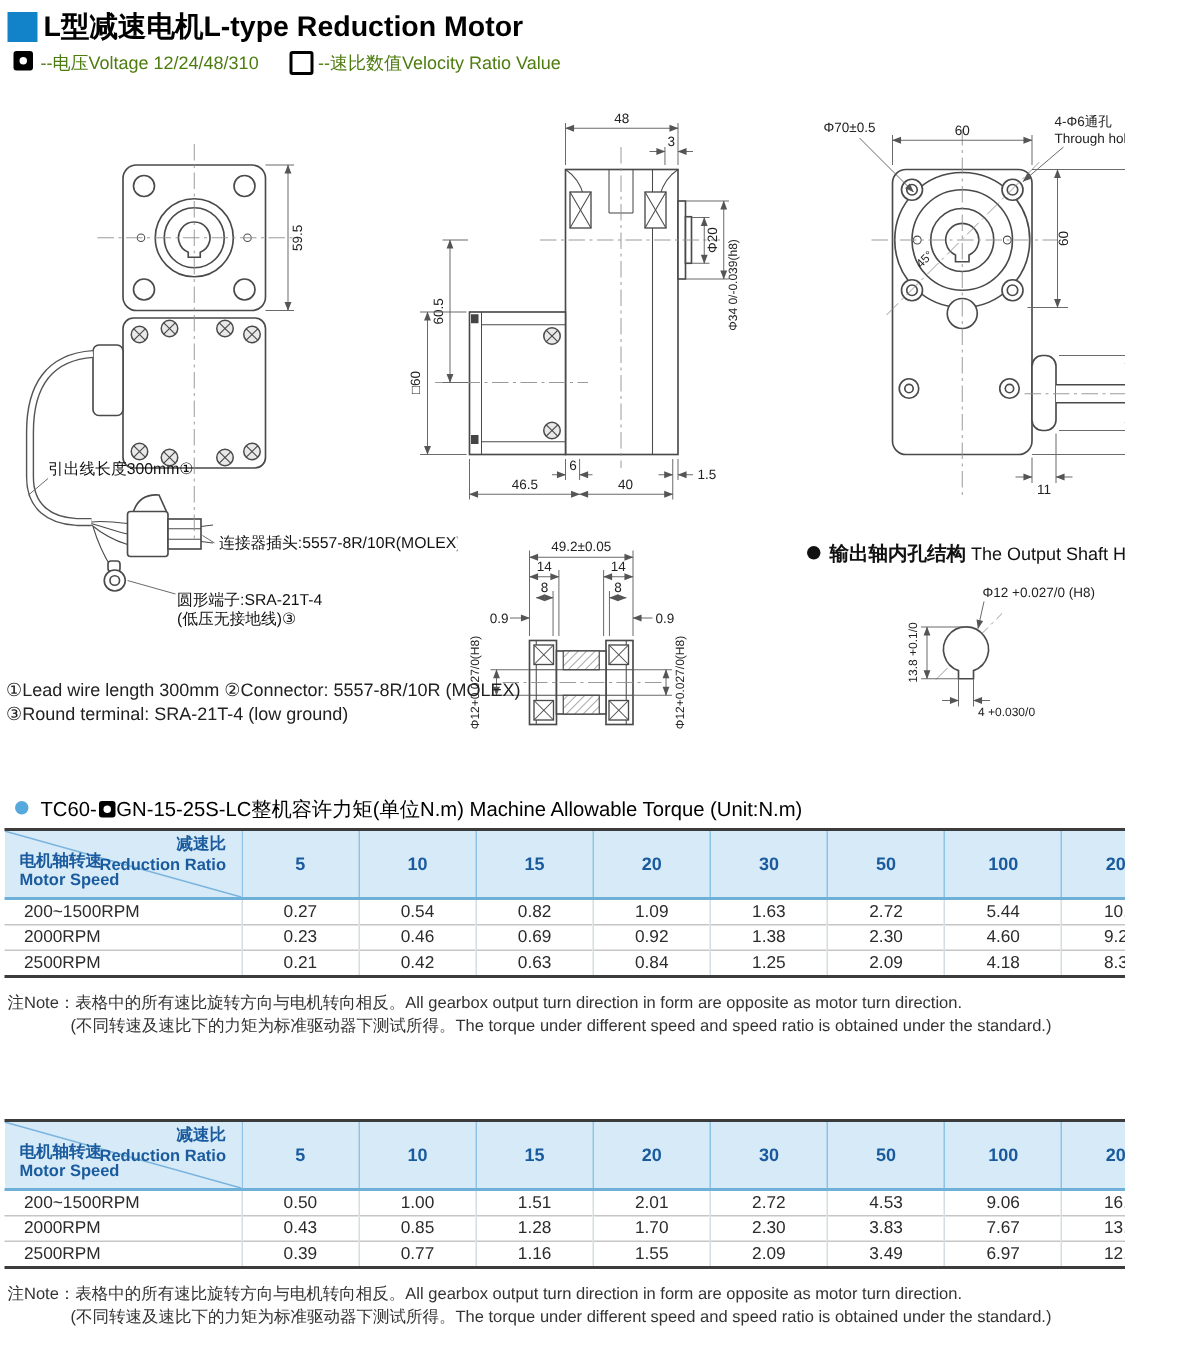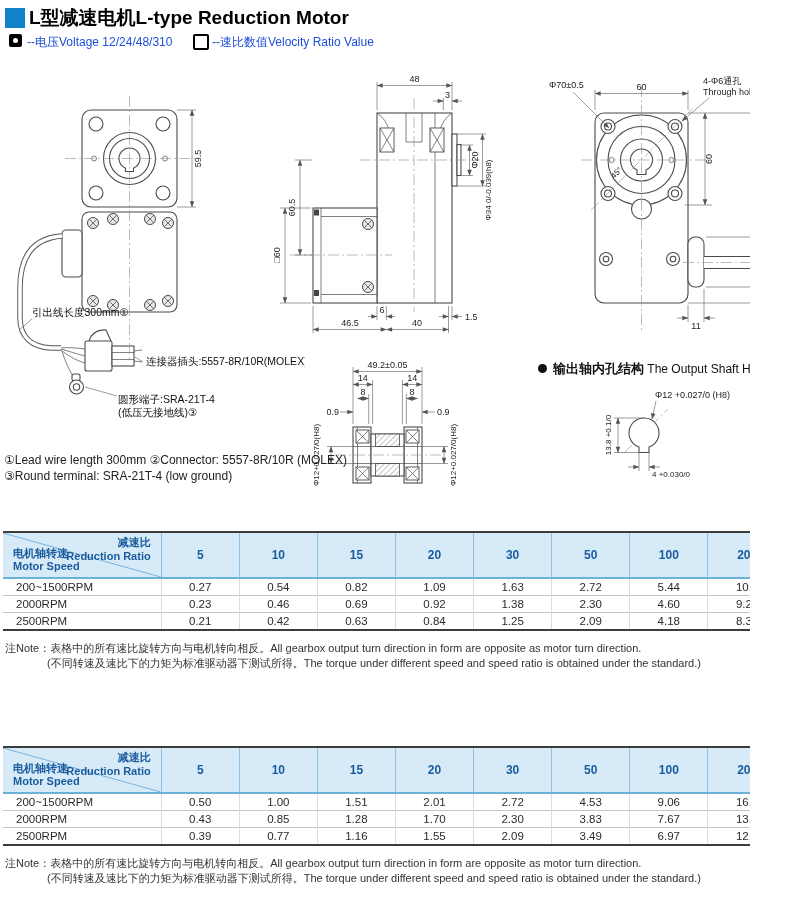--- a/index.html
+++ b/index.html
@@ -2,21 +2,21 @@
 <html><head>
 <meta charset="utf-8">
 <style>
   html,body{margin:0;padding:0;background:#fff;}
   .page{position:relative;width:750px;height:911px;background:#fff;overflow:hidden;
         font-family:"Liberation Sans","DejaVu Sans",sans-serif;color:#111;}
   
   .hdr{position:absolute;left:0;top:0;width:790px;}
   .tsq{position:absolute;left:5px;top:8px;width:20px;height:20px;background:#1283c9;}
   .h1{position:absolute;left:29px;top:5px;font-size:19px;font-weight:bold;color:#000;white-space:nowrap;}
-  .legend{position:absolute;left:0;top:33px;height:16px;font-size:12px;color:#1d4ed8;white-space:nowrap;}
+  .legend{position:absolute;left:0;top:33px;height:16px;font-size:12px;color:#4d7c0f;white-space:nowrap;}
   .symv{position:absolute;left:9px;top:34px;width:13px;height:13px;background:#000;border-radius:2px;}
   .symv .dot{position:absolute;left:4px;top:4px;width:5px;height:5px;background:#fff;border-radius:50%;}
   .symv.small{position:relative;display:inline-block;left:0;top:1px;width:11px;height:11px;margin:0 1px;}
   .symv.small .dot{left:3px;top:3px;}
   .symr{position:absolute;left:193px;top:34px;width:12px;height:12px;background:#fff;border:2px solid #000;border-radius:2px;}
   .lgt1{position:absolute;left:27px;top:34px;}
   .lgt2{position:absolute;left:212px;top:34px;}
   
   .drw{position:absolute;}
   svg{font-family:"Liberation Sans","DejaVu Sans",sans-serif;}
@@ -392,20 +392,23 @@
       <text class="dt8" x="112" y="99">4 +0.030/0</text>
     </g>
   </svg>
 
   <div class="footnotes">
     <div>①Lead wire length 300mm  ②Connector: 5557-8R/10R (MOLEX)</div>
     <div>③Round terminal: SRA-21T-4 (low ground)</div>
   </div>
 
   <div class="tblock" style="top:531px">
+    <div class="ttitle">
+      <span class="bluedot"></span><span>TC60-</span><span class="symv small"><span class="dot"></span></span><span>GN-15-25S-LC整机容许力矩(单位N.m) Machine Allowable Torque (Unit:N.m)</span>
+    </div>
     <table>
       <colgroup>
           <col class="c0">
           <col class="cn">
           <col class="cn">
           <col class="cn">
           <col class="cn">
           <col class="cn">
           <col class="cn">
           <col class="cn">

